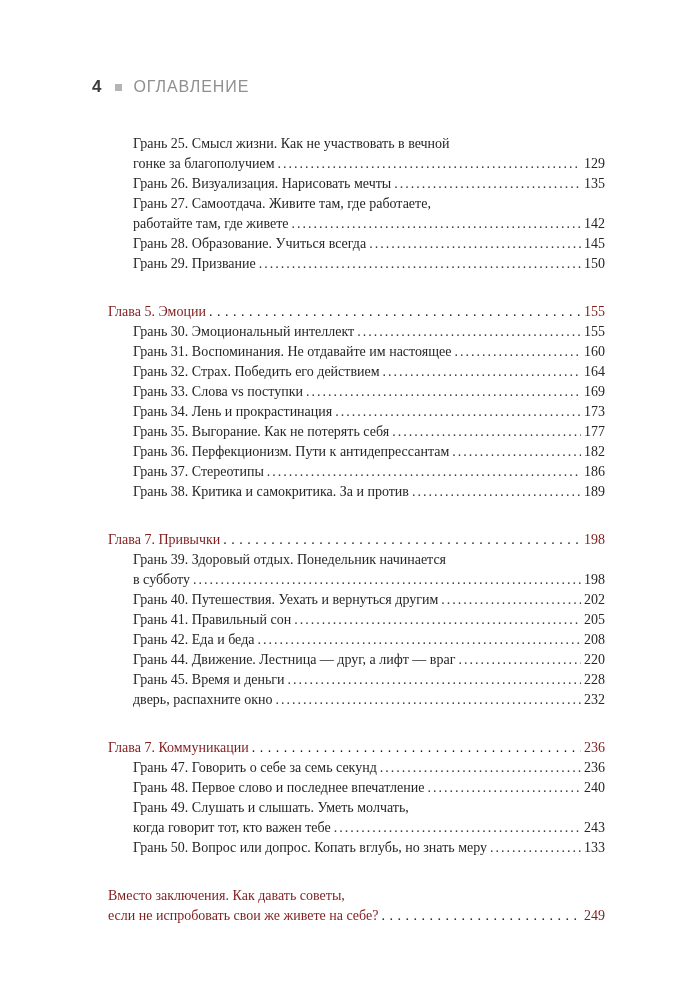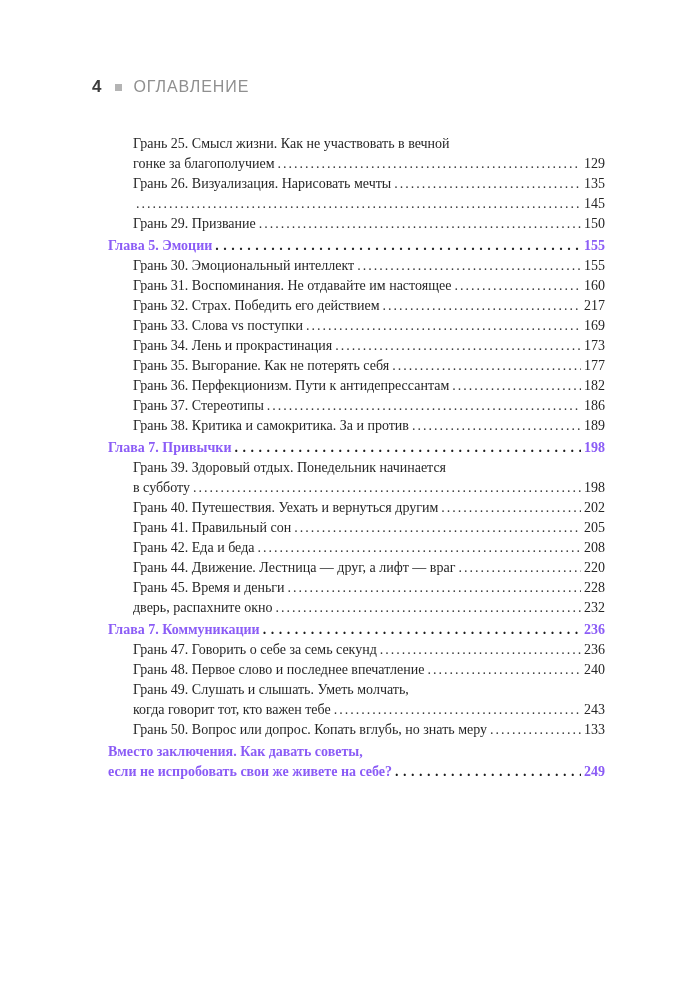--- a/index.html
+++ b/index.html
@@ -50,23 +50,23 @@
     left: 108px;
     top: 134px;
     width: 497px;
     font-family: "Liberation Serif", serif;
     font-size: 14px;
     color: #262626;
   }
   .entry.item { padding-left: 25px; }
   .entry.chapter,
   .entry.conclusion {
-    margin-top: 2px;
-    font-weight: 700;
-    color: #8b5cf6;
+    margin-top: 28px;
+    font-weight: 400;
+    color: #7f1d1d;
   }
   .line {
     display: flex;
     align-items: baseline;
     line-height: 20px;
     height: 20px;
     white-space: nowrap;
   }
   .line .txt { flex: 0 0 auto; }
   .dots {
@@ -112,20 +112,31 @@
       </div>
       <div class="entry item">
         <div class="line">
           <span class="txt">Грань 26. Визуализация. Нарисовать мечты</span>
           <span class="dots"></span>
           <span class="page-num">135</span>
         </div>
       </div>
       <div class="entry item">
         <div class="line">
+          <span class="txt">Грань 27. Самоотдача. Живите там, где работаете,</span>
+        </div>
+        <div class="line">
+          <span class="txt">работайте там, где живете</span>
+          <span class="dots"></span>
+          <span class="page-num">142</span>
+        </div>
+      </div>
+      <div class="entry item">
+        <div class="line">
+          <span class="txt">Грань 28. Образование. Учиться всегда</span>
           <span class="dots"></span>
           <span class="page-num">145</span>
         </div>
       </div>
       <div class="entry item">
         <div class="line">
           <span class="txt">Грань 29. Призвание</span>
           <span class="dots"></span>
           <span class="page-num">150</span>
         </div>
@@ -148,21 +159,21 @@
         <div class="line">
           <span class="txt">Грань 31. Воспоминания. Не отдавайте им настоящее</span>
           <span class="dots"></span>
           <span class="page-num">160</span>
         </div>
       </div>
       <div class="entry item">
         <div class="line">
           <span class="txt">Грань 32. Страх. Победить его действием</span>
           <span class="dots"></span>
-          <span class="page-num">217</span>
+          <span class="page-num">164</span>
         </div>
       </div>
       <div class="entry item">
         <div class="line">
           <span class="txt">Грань 33. Слова vs поступки</span>
           <span class="dots"></span>
           <span class="page-num">169</span>
         </div>
       </div>
       <div class="entry item">

